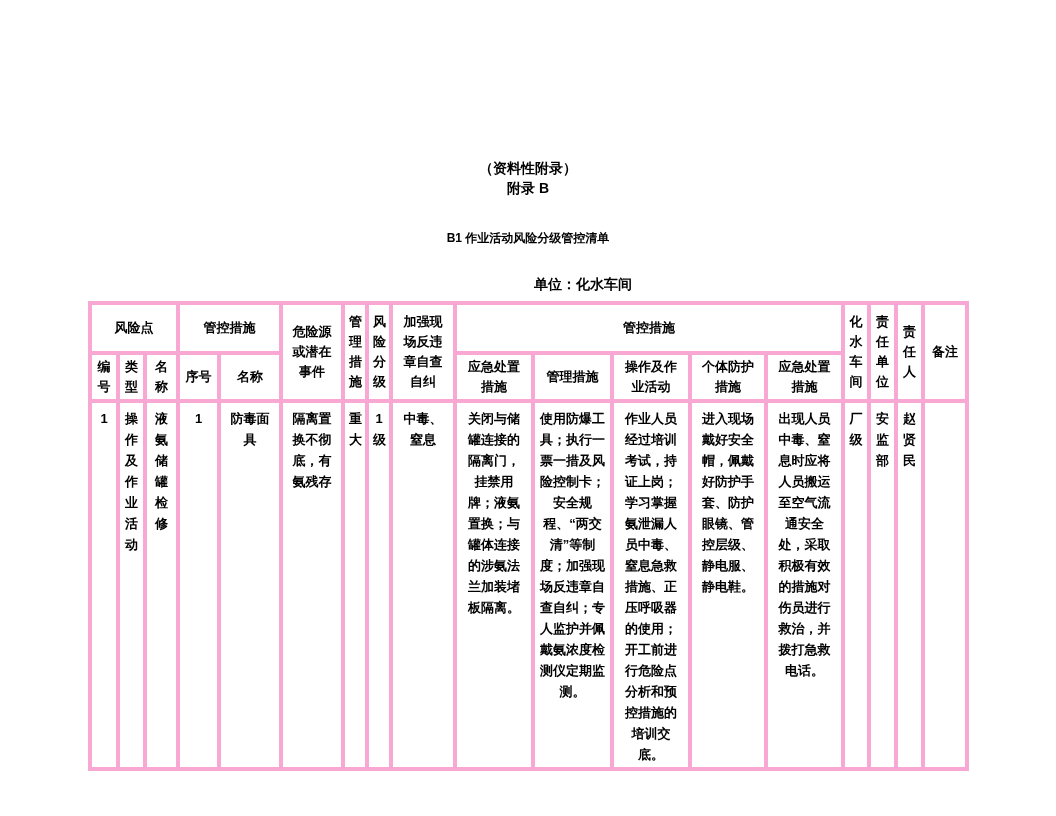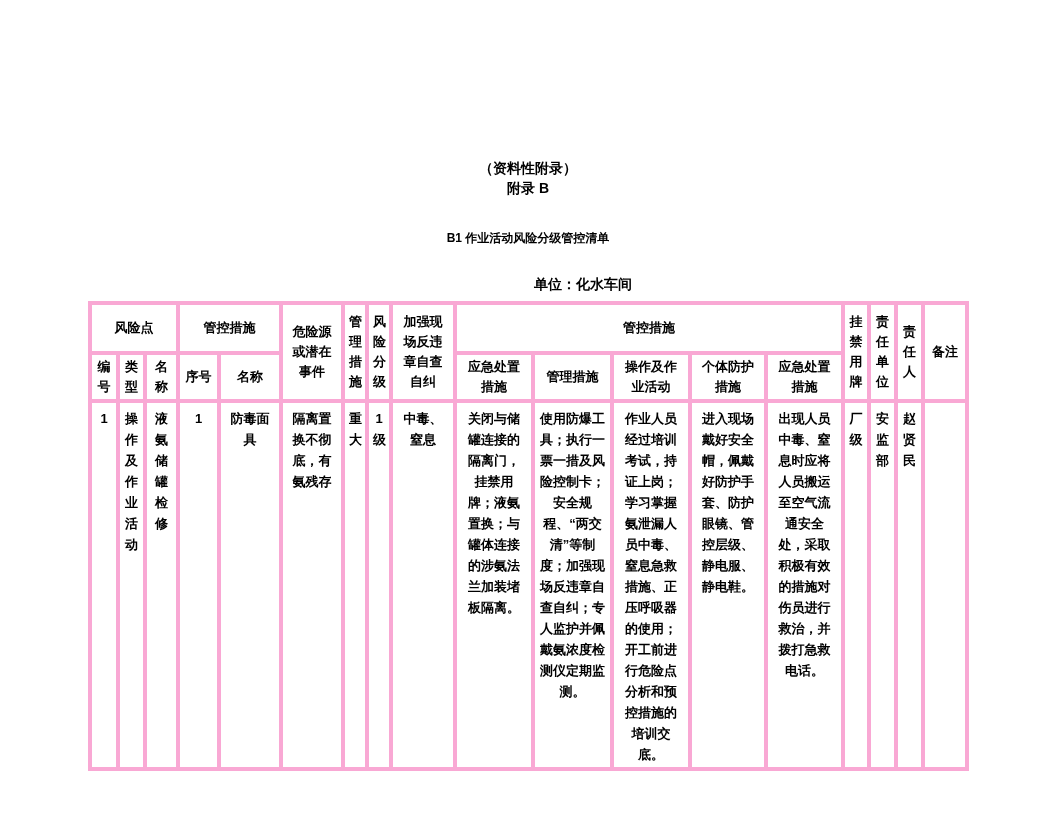--- a/index.html
+++ b/index.html
@@ -105,21 +105,21 @@
     </colgroup>
     <tbody>
       <tr class="hdr-group">
         <th colspan="3">风险点</th>
         <th colspan="2">管控措施</th>
         <th rowspan="2" class="pad8">危险源或潜在事件</th>
         <th rowspan="2" class="pad4">管理措施</th>
         <th rowspan="2" class="pad4">风险分级</th>
         <th rowspan="2" class="pad8">加强现场反违章自查自纠</th>
         <th colspan="5">管控措施</th>
-        <th rowspan="2" class="pad4">挂禁用牌</th>
+        <th rowspan="2" class="pad4">化水车间</th>
         <th rowspan="2" class="pad4">责任单位</th>
         <th rowspan="2" class="pad4">责任人</th>
         <th rowspan="2" class="pad4">备注</th>
       </tr>
       <tr class="hdr-sub">
         <th class="pad4">编号</th>
         <th class="pad4">类型</th>
         <th class="pad4">名称</th>
         <th>序号</th>
         <th>名称</th>

